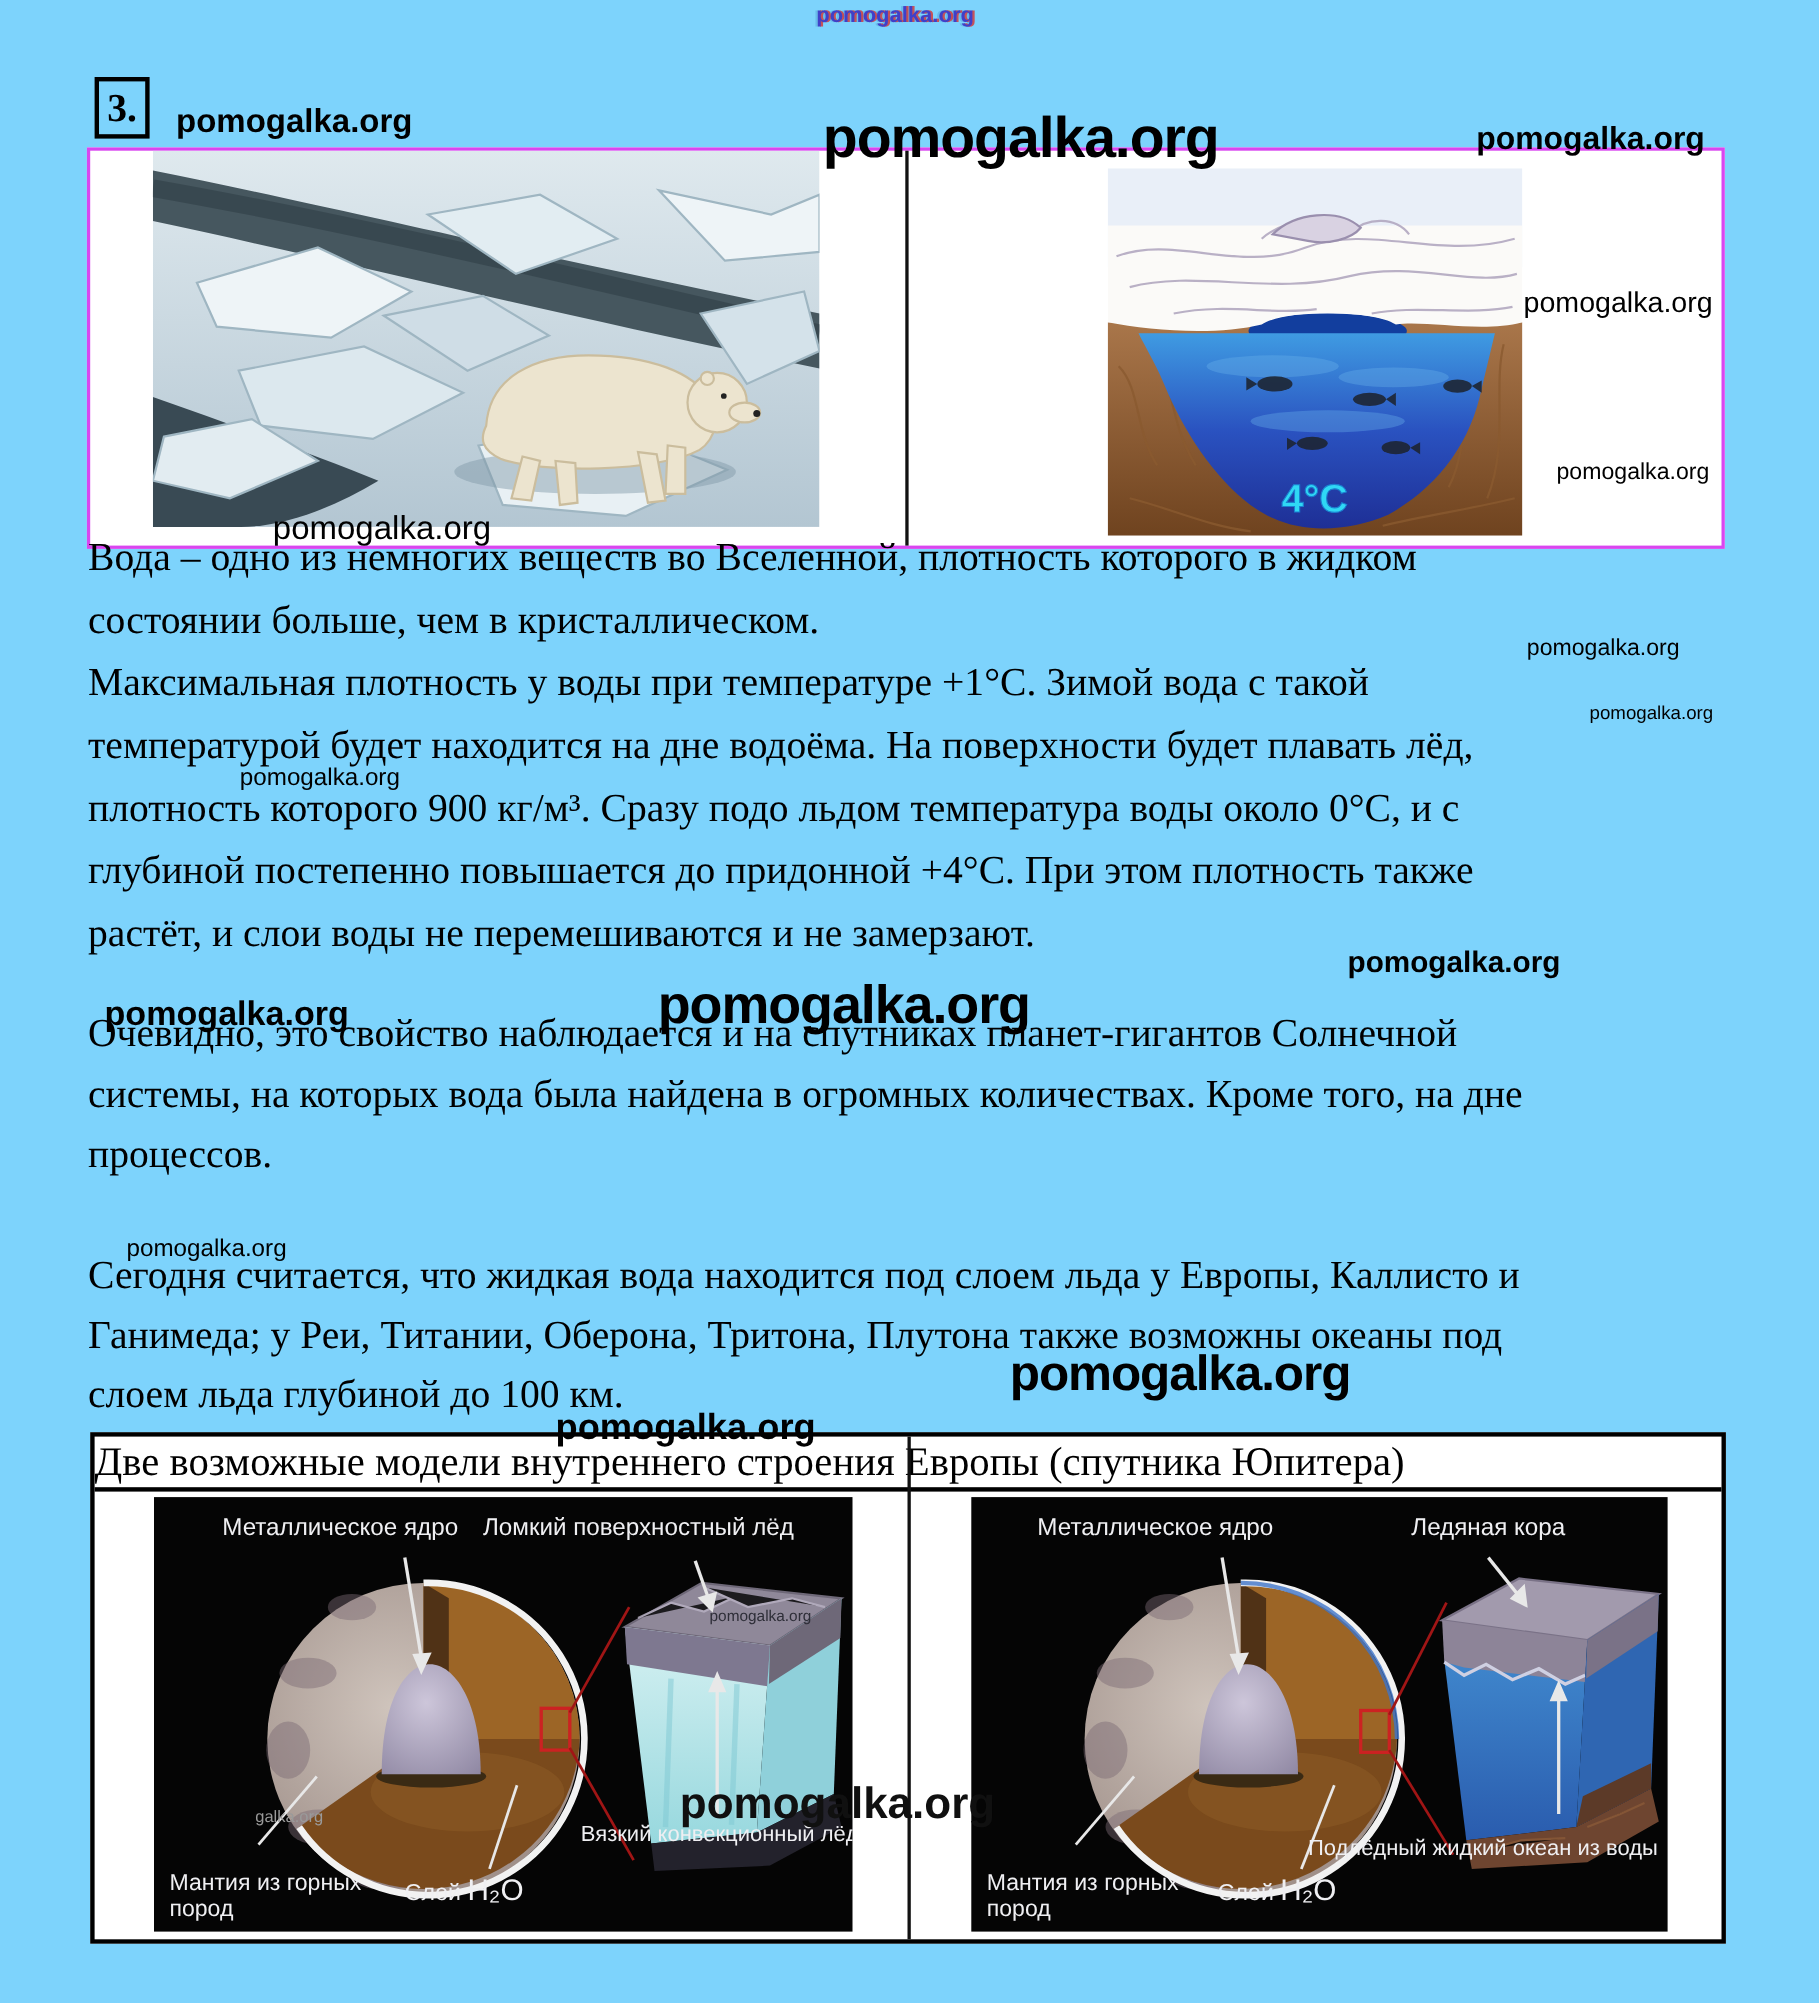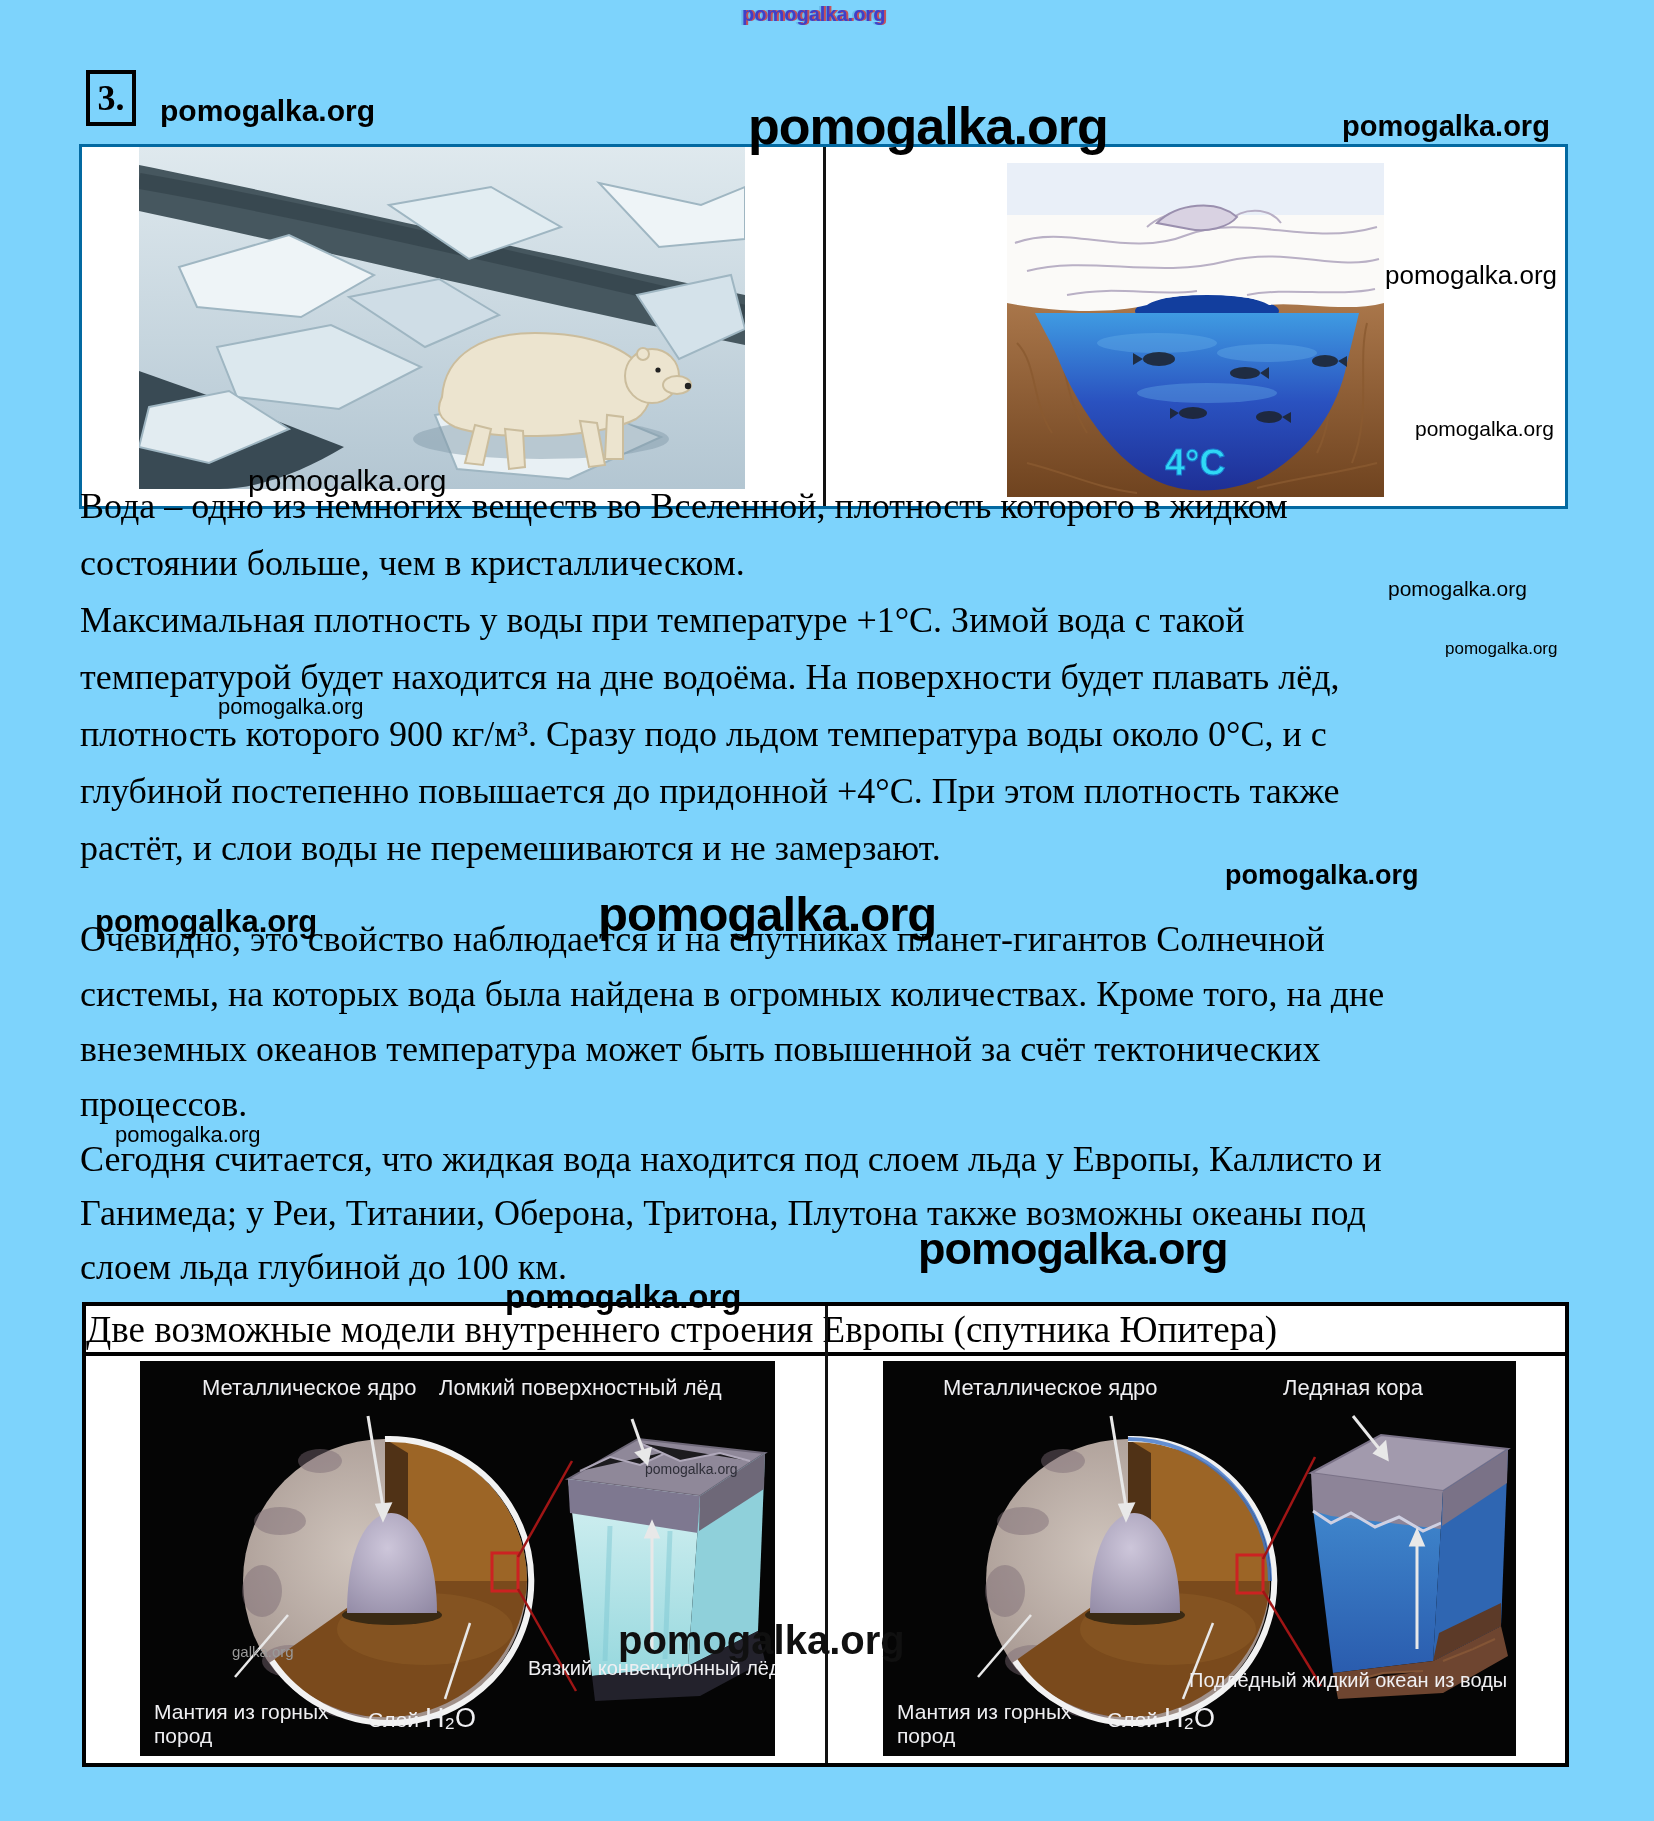--- a/index.html
+++ b/index.html
@@ -31,22 +31,22 @@
   .wm16{left:505px;top:1280px;font-size:33px;font-weight:600;z-index:70;}
   .wm19{left:618px;top:1620px;font-size:40px;font-weight:600;z-index:70;color:#101010;}
   
   .task-number{
     position:absolute;left:86px;top:70px;width:42px;height:48px;
     border:4px solid #000;font-size:36px;font-weight:700;
     display:flex;align-items:center;justify-content:center;z-index:5;
   }
   
   .figure-top{
-    position:absolute;left:79px;top:144px;width:1483px;height:359px;
-    border:3px solid #0369a1;z-index:1;background:#fff;
+    position:absolute;left:79px;top:134px;width:1483px;height:359px;
+    border:3px solid #d946ef;z-index:1;background:#fff;
   }
   .figure-top .divider{
     position:absolute;left:741px;top:0;width:3px;height:100%;background:#111;
   }
   .img-bear{position:absolute;left:57px;top:0;width:606px;height:342px;}
   .img-pond{position:absolute;left:925px;top:16px;width:377px;height:334px;}
   
   .para{position:absolute;left:80px;z-index:10;}
   .para .tline{white-space:nowrap;font-size:36px;color:#000;}
   .para-intro{top:478px;}
@@ -222,21 +222,20 @@
     <div class="tline">Максимальная плотность у воды при температуре +1°С. Зимой вода с такой</div>
     <div class="tline">температурой будет находится на дне водоёма. На поверхности будет плавать лёд,</div>
     <div class="tline">плотность которого 900 кг/м³. Сразу подо льдом температура воды около 0°С, и с</div>
     <div class="tline">глубиной постепенно повышается до придонной +4°С. При этом плотность также</div>
     <div class="tline">растёт, и слои воды не перемешиваются и не замерзают.</div>
   </div>
 
   <div class="para para-moons">
     <div class="tline">Очевидно, это свойство наблюдается и на спутниках планет-гигантов Солнечной</div>
     <div class="tline">системы, на которых вода была найдена в огромных количествах. Кроме того, на дне</div>
-    <div class="tline">внеземных океанов температура может быть повышенной за счёт тектонических</div>
     <div class="tline">процессов.</div>
   </div>
 
   <div class="para para-today">
     <div class="tline">Сегодня считается, что жидкая вода находится под слоем льда у Европы, Каллисто и</div>
     <div class="tline">Ганимеда; у Реи, Титании, Оберона, Тритона, Плутона также возможны океаны под</div>
     <div class="tline">слоем льда глубиной до 100 км.</div>
   </div>
 
   <div class="figure-bottom">

